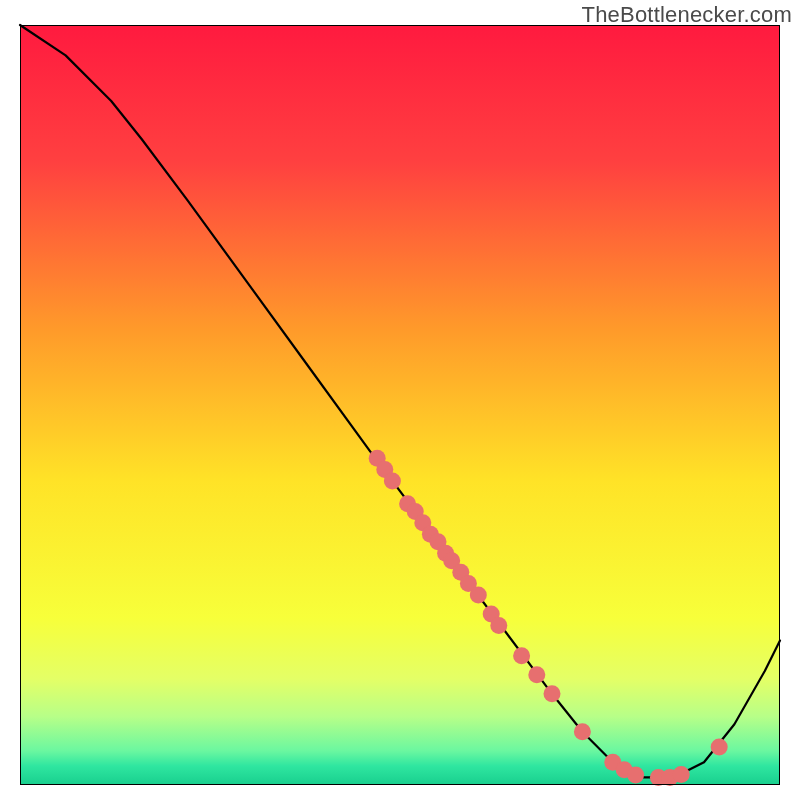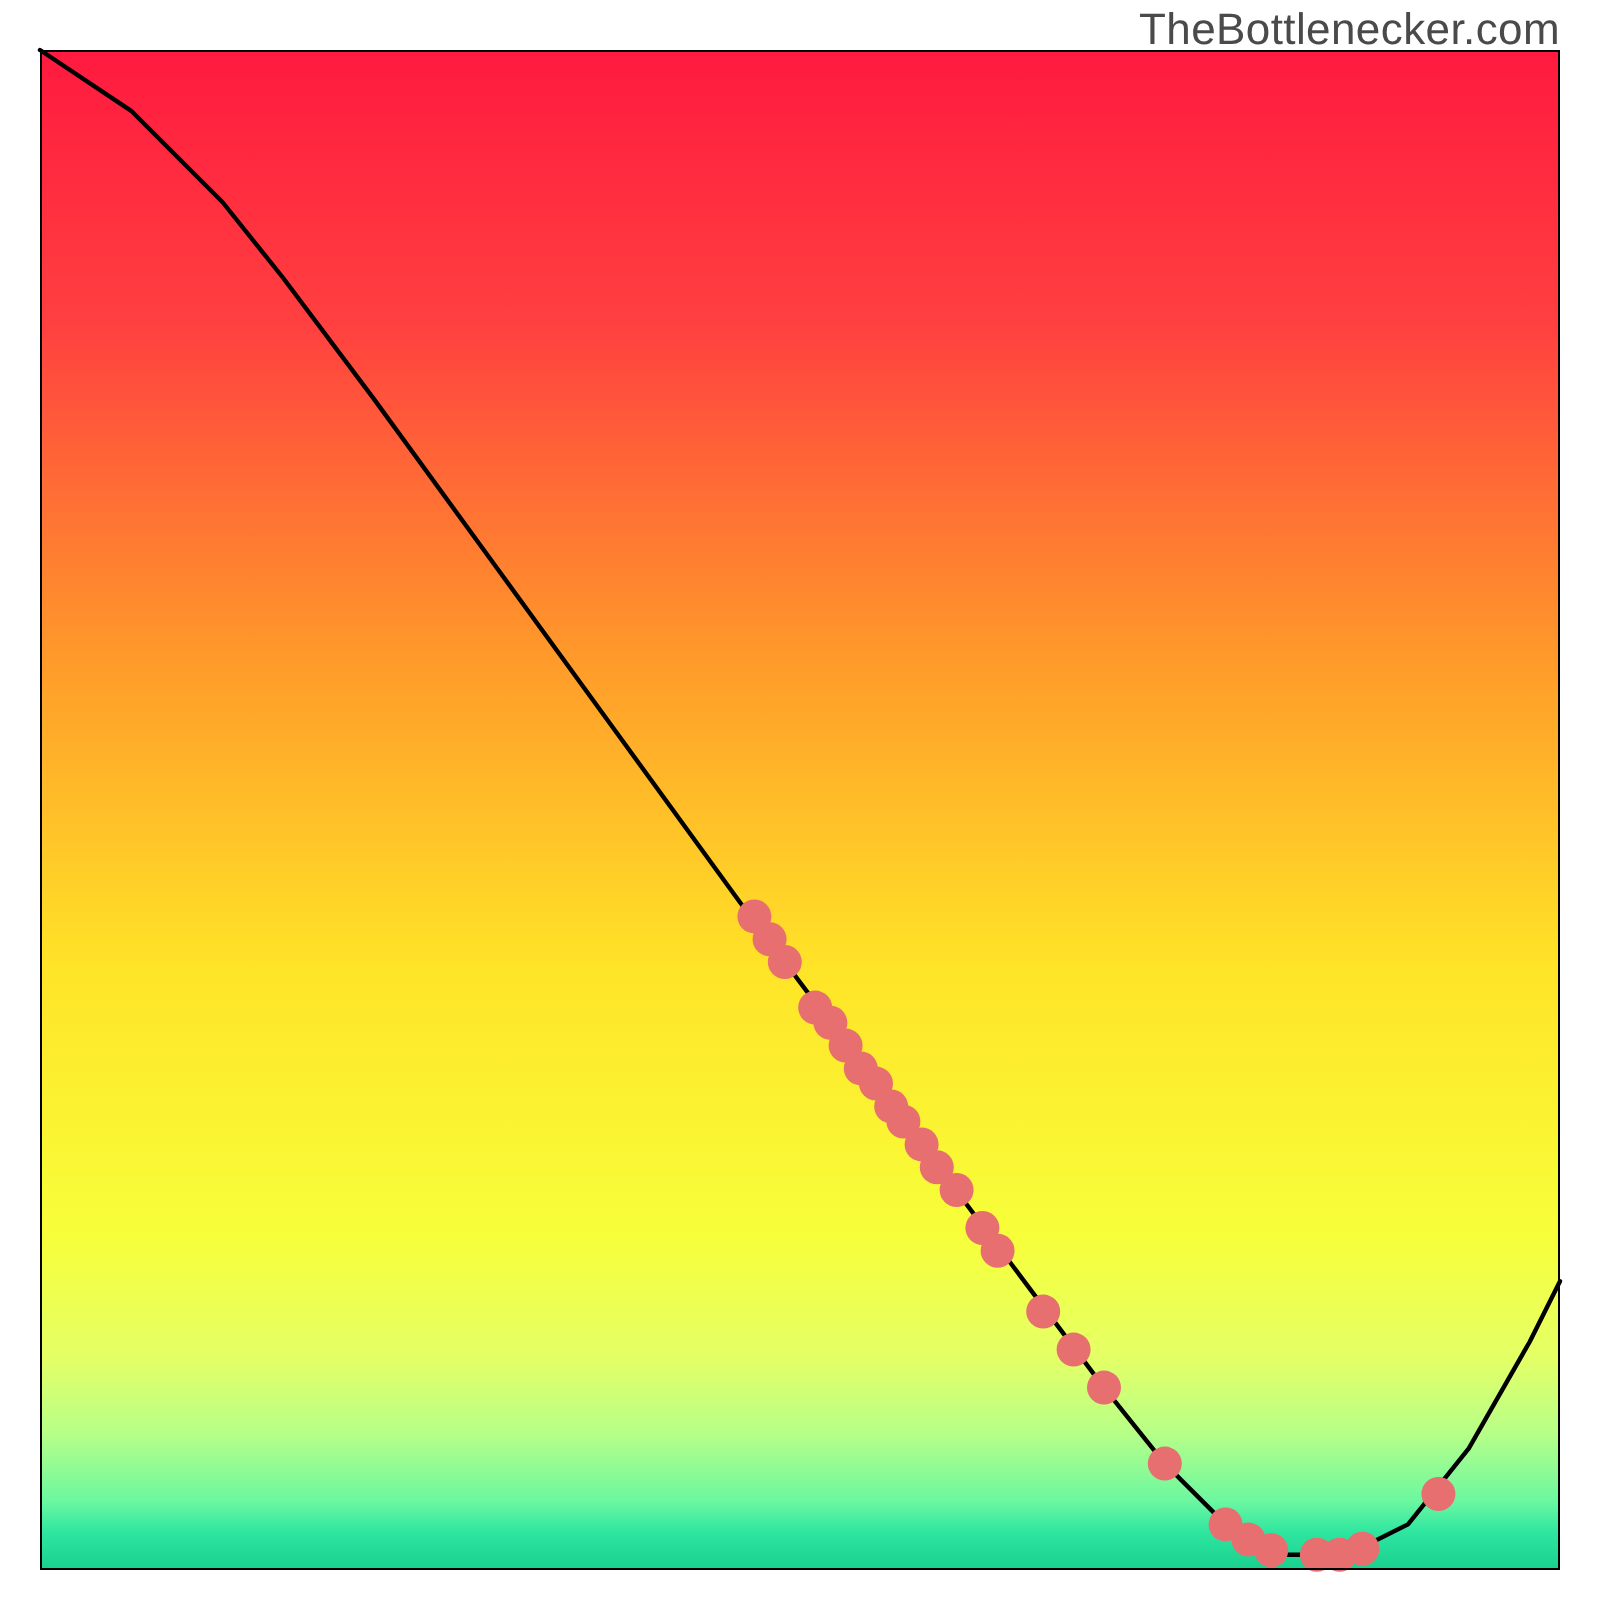--- a/index.html
+++ b/index.html
@@ -11,21 +11,21 @@
     font-family: Arial, Helvetica, sans-serif;
   }
   .stage {
     position: relative;
     width: 800px;
     height: 800px;
   }
   .watermark {
     position: absolute;
     top: 2px;
-    right: 20px;
+    right: 8px;
     font-size: 22px;
     font-weight: 500;
     color: #4a4a4a;
     letter-spacing: 0.2px;
   }
   svg {
     position: absolute;
     left: 0;
     top: 0;
   }

